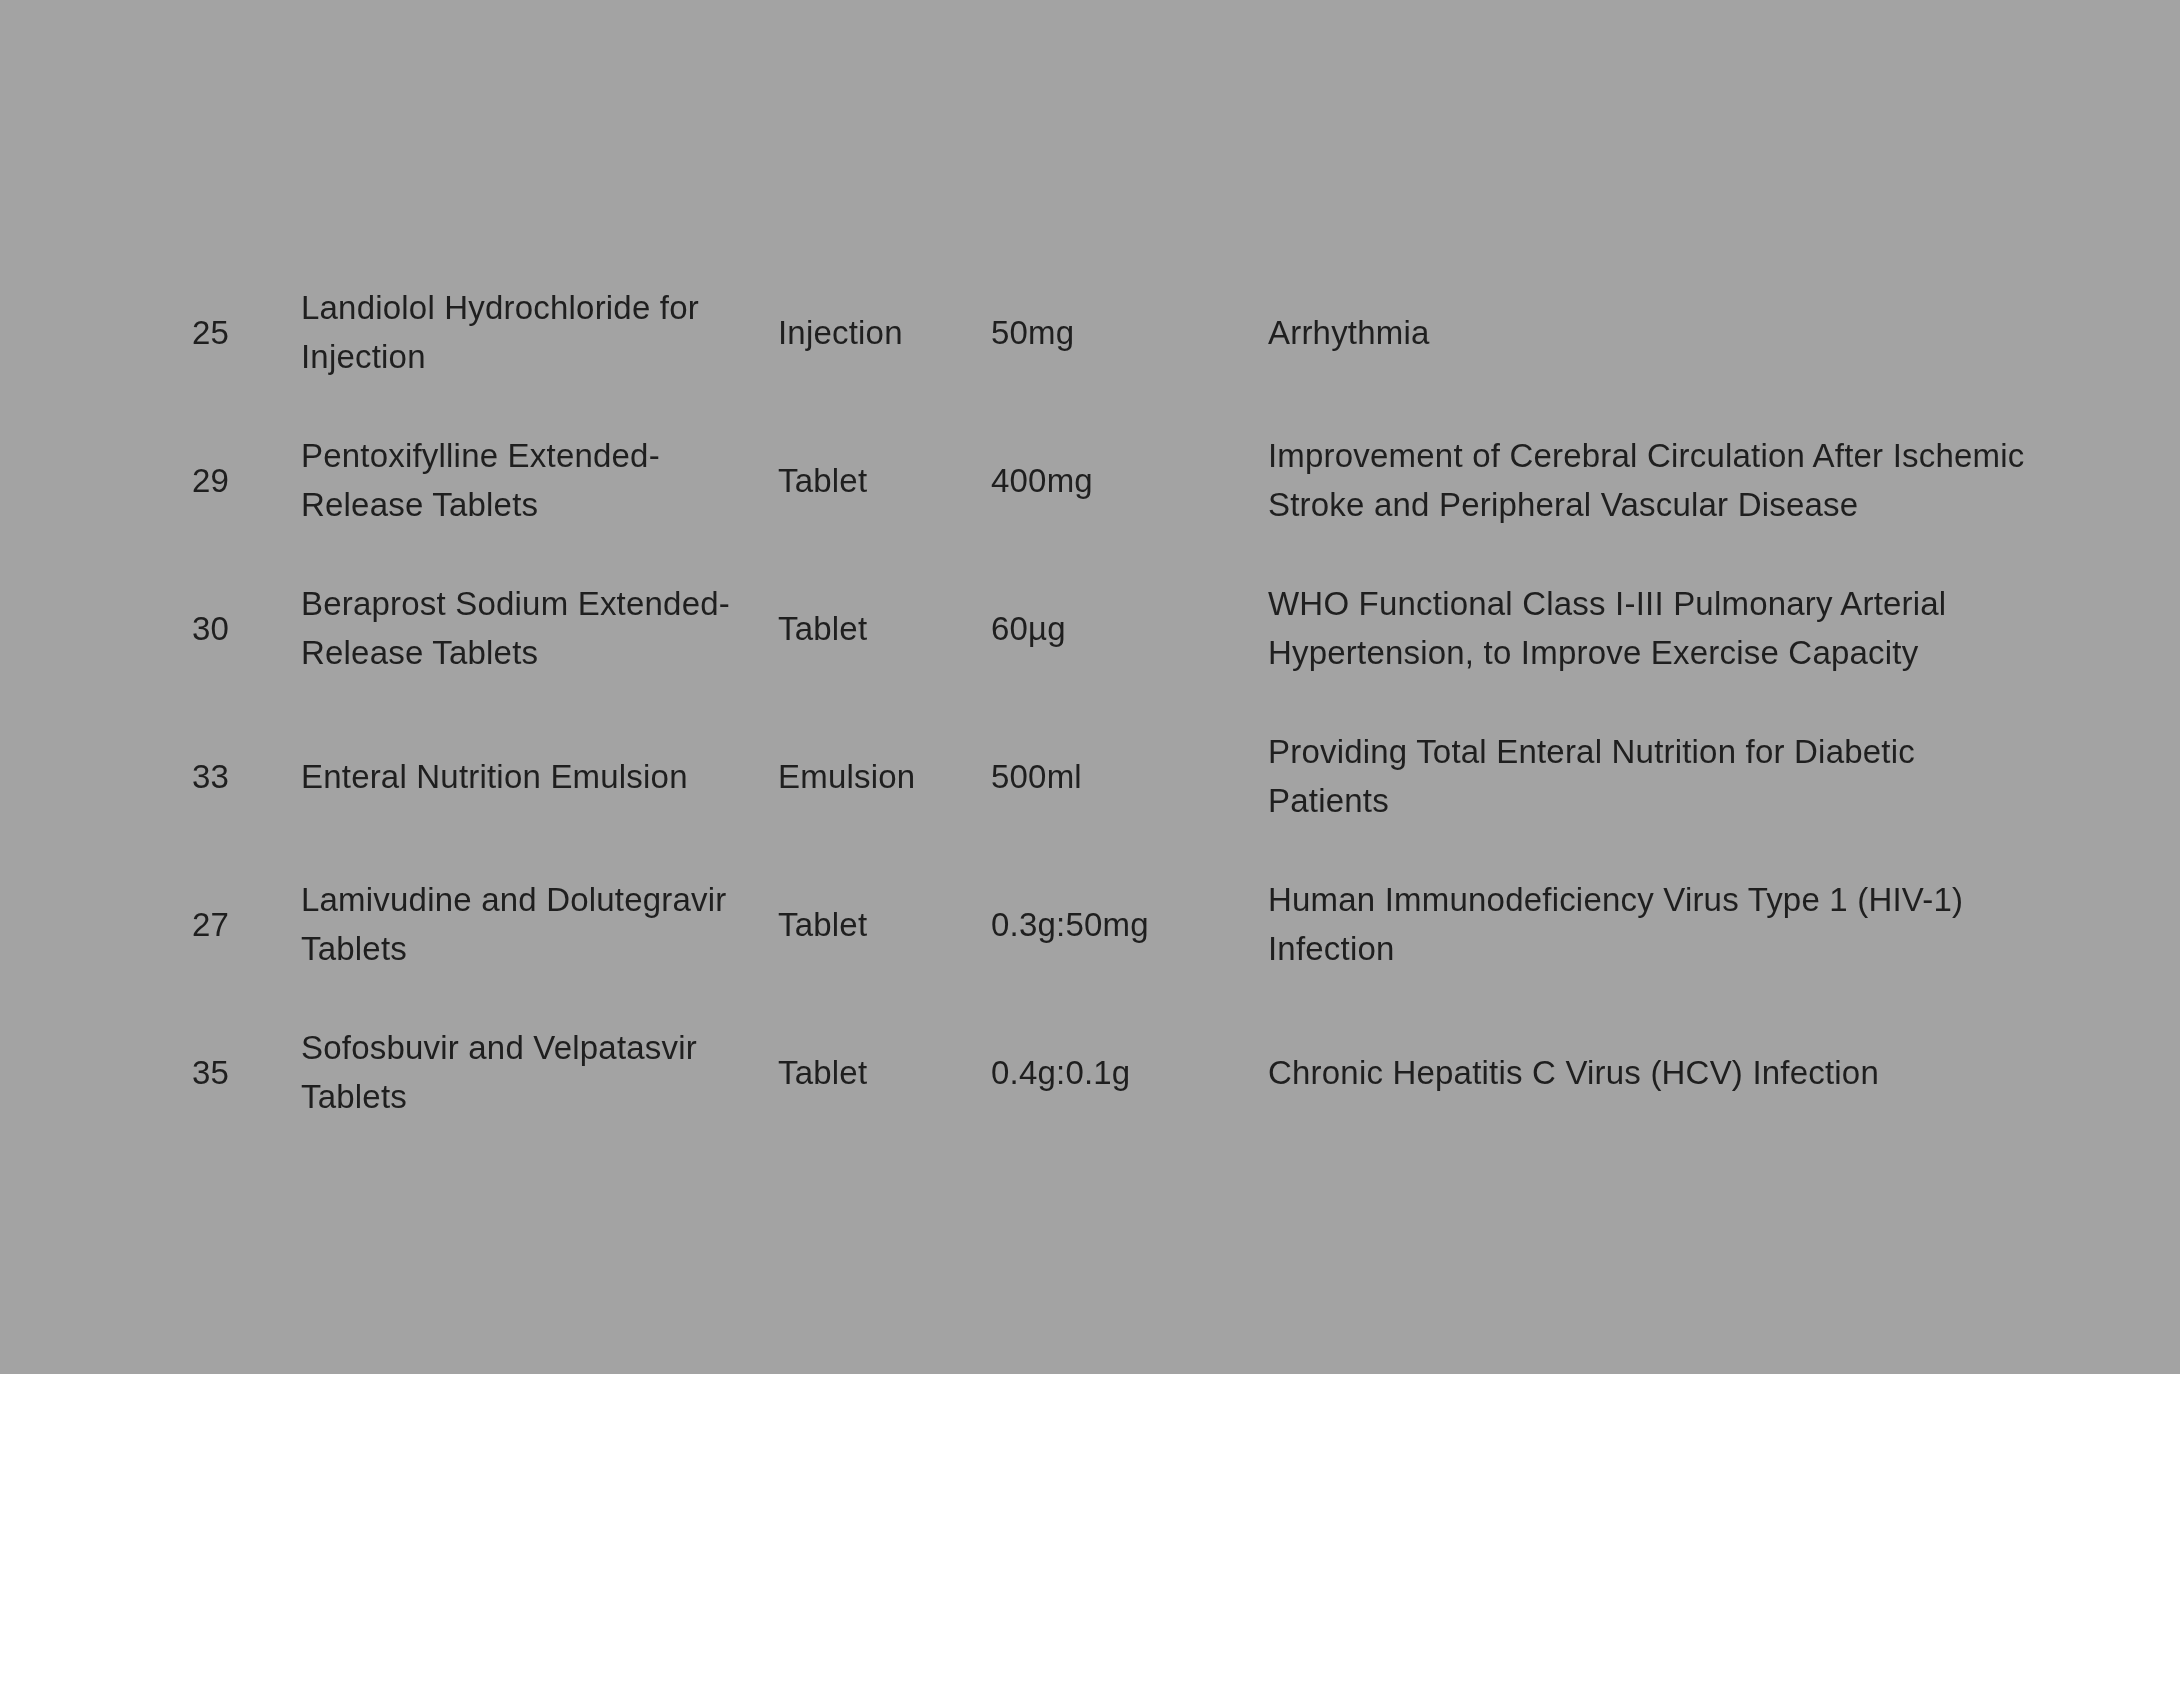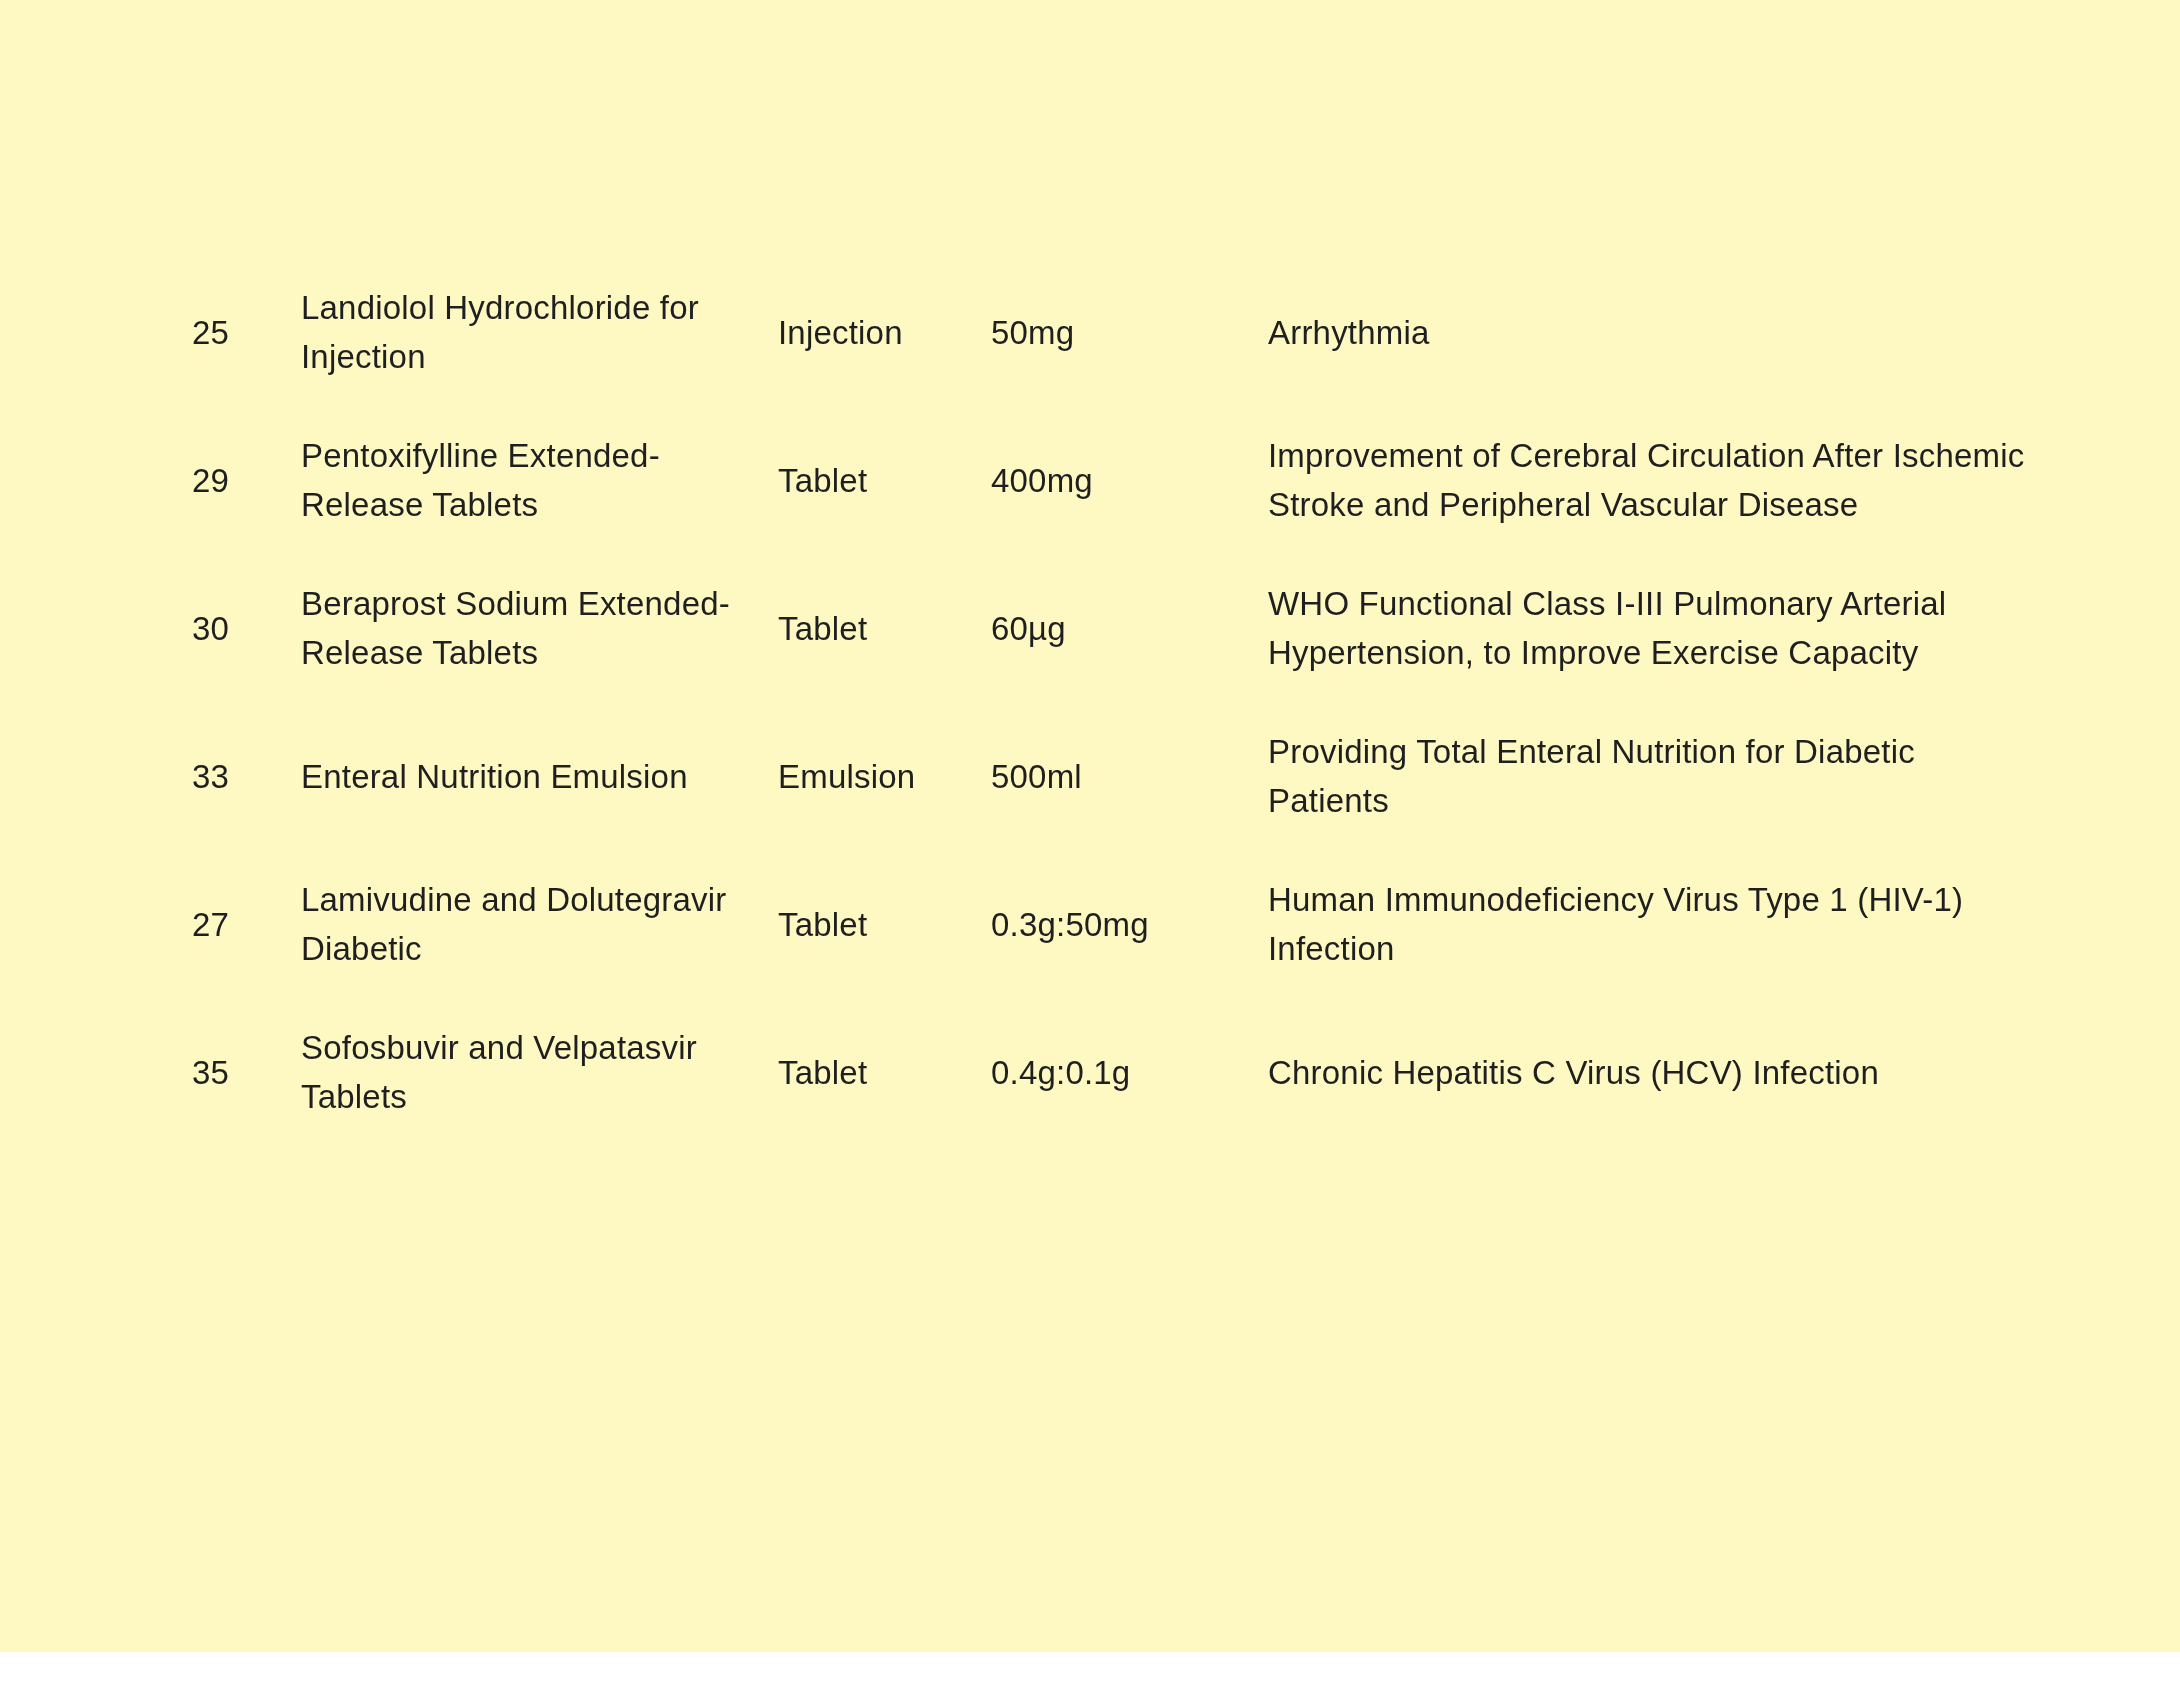--- a/index.html
+++ b/index.html
@@ -3,22 +3,22 @@
 <meta charset="utf-8">
 <style>
   html, body {
     margin: 0;
     padding: 0;
     background: #ffffff;
   }
   .page {
     position: relative;
     width: 2181px;
-    height: 1652px;
-    background: #fef9c3;
+    height: 1374px;
+    background: #a3a3a3;
     overflow: hidden;
     font-family: "Liberation Sans", sans-serif;
   }
   table.drug-table {
     position: absolute;
     left: 192px;
     top: 258px;
     border-collapse: collapse;
     table-layout: fixed;
   }
@@ -85,21 +85,21 @@
         <td>33</td>
         <td>Enteral Nutrition Emulsion</td>
         <td>Emulsion</td>
         <td>500ml</td>
         <td>Providing Total Enteral Nutrition for Diabetic
 Patients</td>
       </tr>
       <tr>
         <td>27</td>
         <td>Lamivudine and Dolutegravir
-Diabetic</td>
+Tablets</td>
         <td>Tablet</td>
         <td>0.3g:50mg</td>
         <td>Human Immunodeficiency Virus Type 1 (HIV-1)
 Infection</td>
       </tr>
       <tr>
         <td>35</td>
         <td>Sofosbuvir and Velpatasvir
 Tablets</td>
         <td>Tablet</td>

